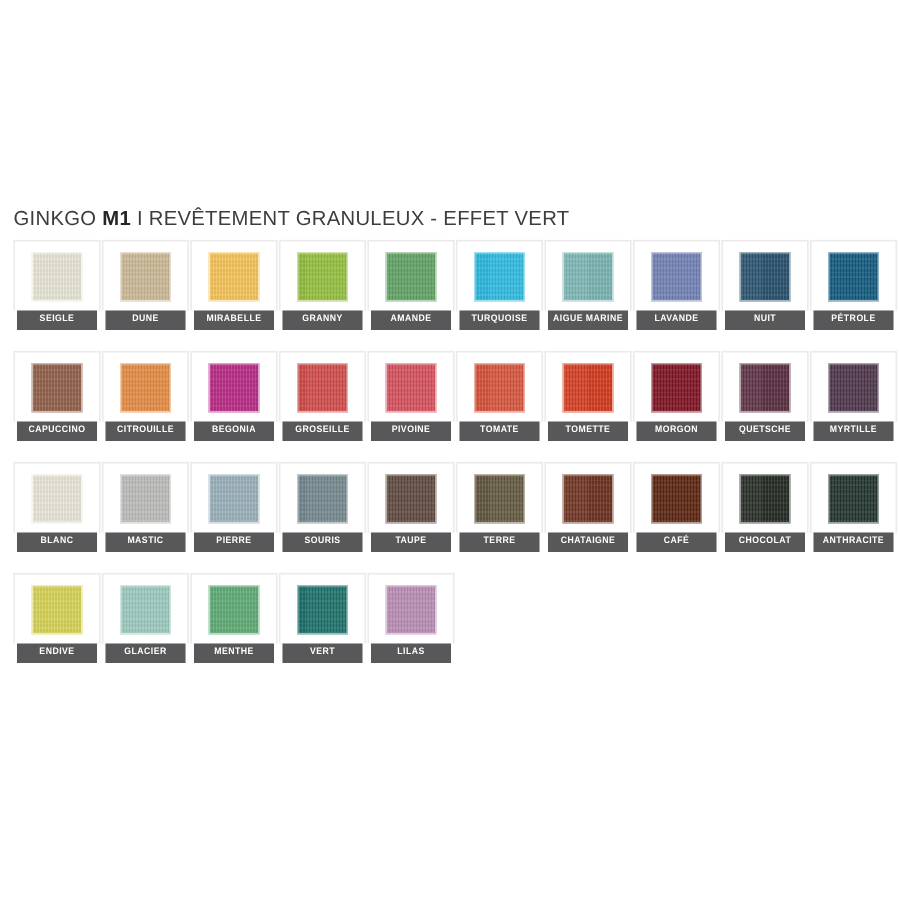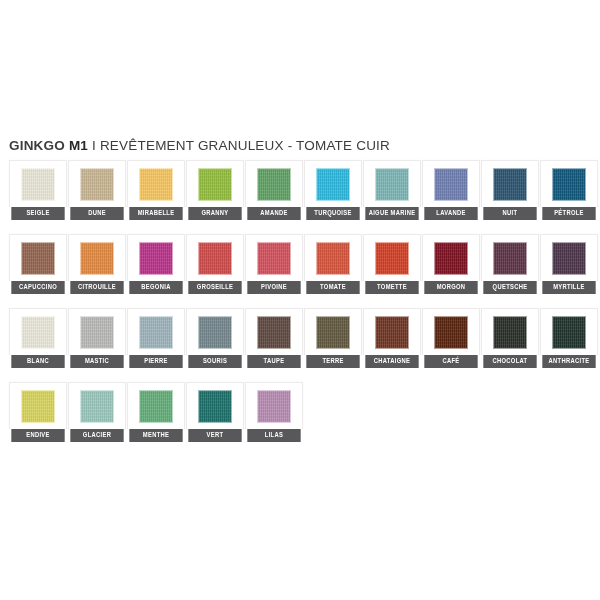--- a/index.html
+++ b/index.html
@@ -28,21 +28,21 @@
   .chart-title {
     font-size: 13.5px;
     letter-spacing: 0.2px;
     color: #3d3d3d;
     padding-left: 9px;
     padding-bottom: 7px;
     white-space: nowrap;
     font-weight: 400;
   }
   .chart-title .brand {
-    font-weight: 700;
+    font-weight: 400;
     margin-top: 28px;
   }
   .chart-title .model {
     font-weight: 700;
     color: #262626;
   }
   .chart-title .rest {
     font-weight: 400;
   }
   .swatch-grid {
@@ -114,21 +114,21 @@
   }
 </style>
 </head>
 <body>
 
 <div class="page">
 
   <div class="chart-wrap">
 
     <div class="chart-title">
-      <span class="brand">GINKGO </span><span class="model">M1</span><span class="rest"> I REVÊTEMENT GRANULEUX - TOMATE CUIR</span>
+      <span class="brand">GINKGO </span><span class="model">M1</span><span class="rest"> I REVÊTEMENT GRANULEUX - EFFET VERT</span>
     </div>
 
     <div class="swatch-grid">
         <div class="swatch-row">
           <div class="swatch-card">
             <div class="swatch-box">
               <div class="swatch-chip" style="background: rgb(232, 230, 214);"></div>
             </div>
             <div class="swatch-label">SEIGLE</div>
           </div>

